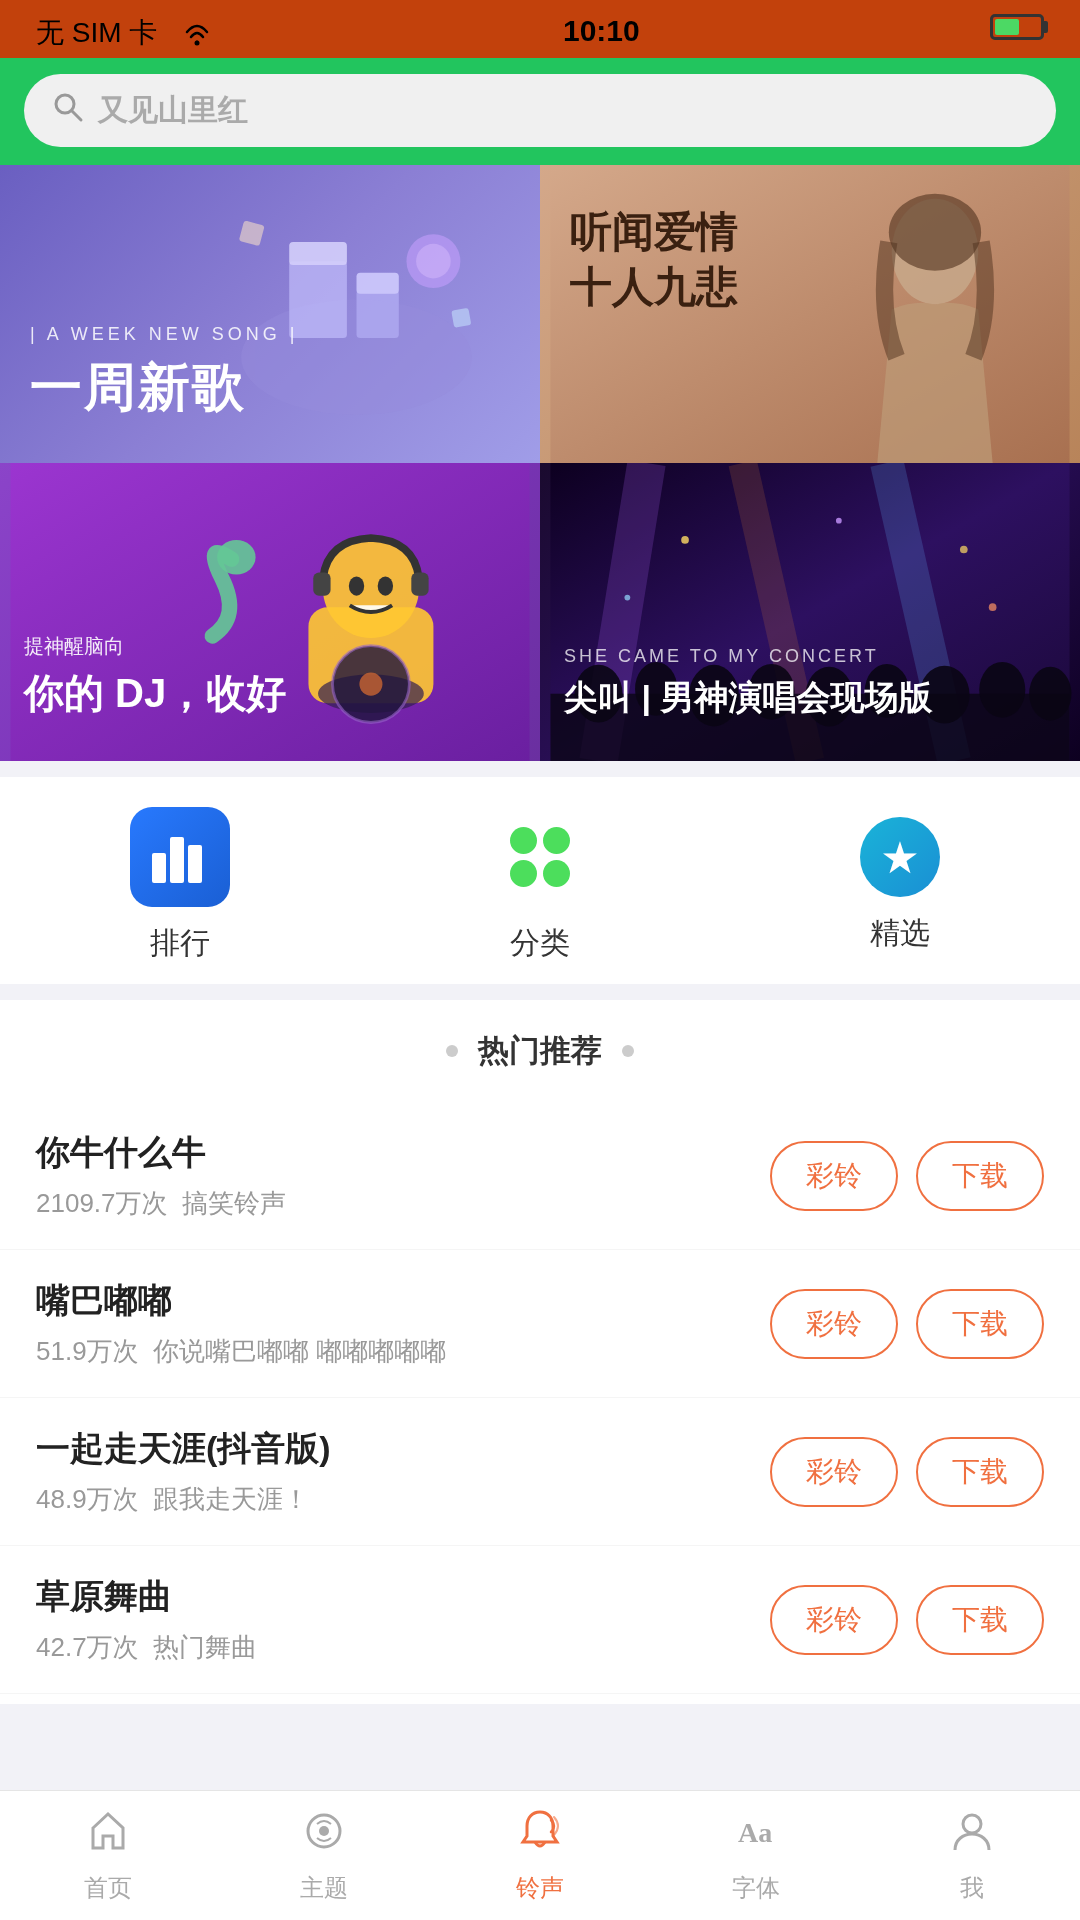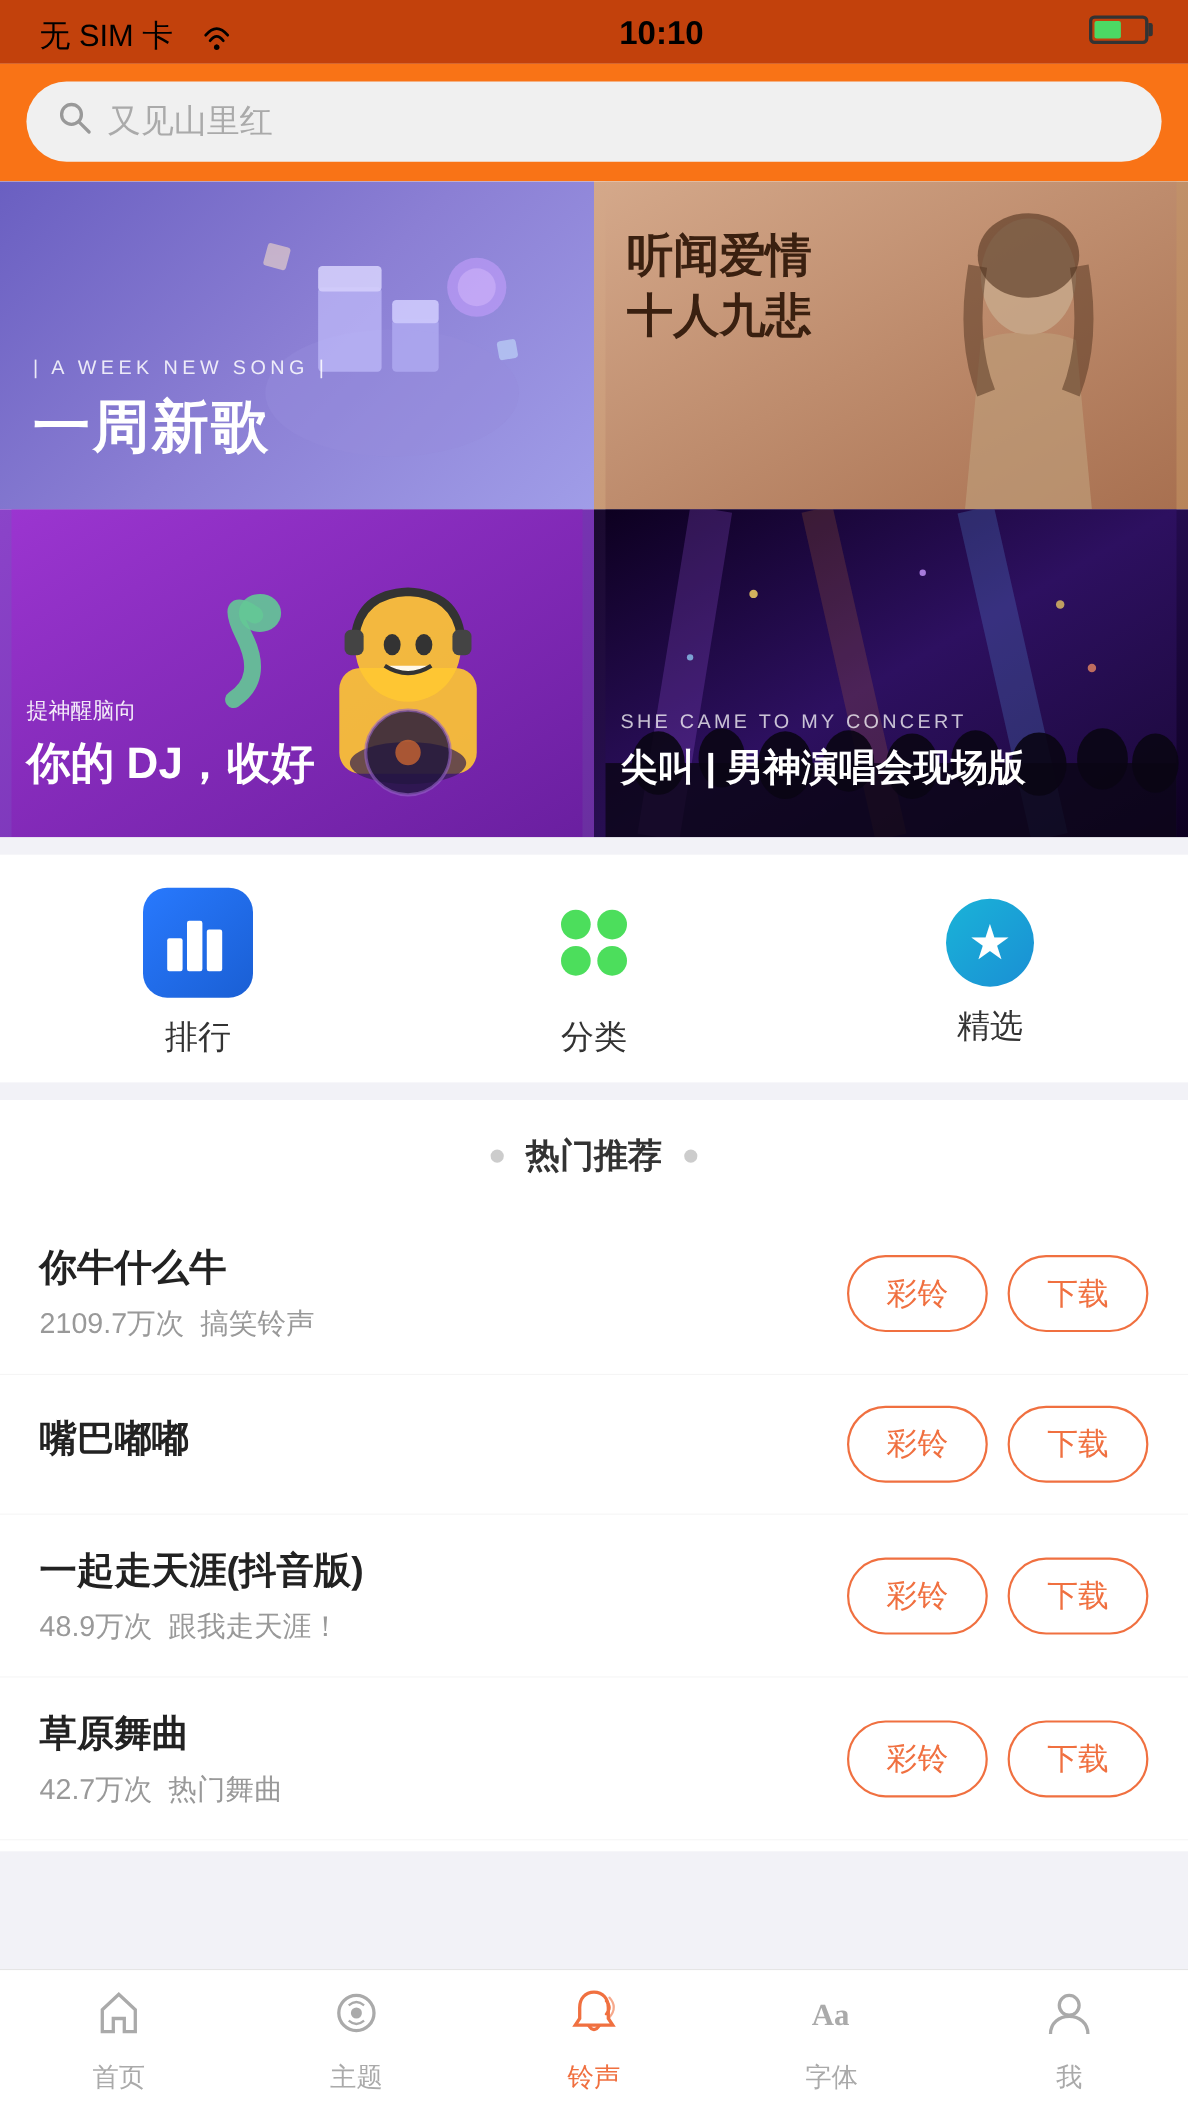--- a/index.html
+++ b/index.html
@@ -59,22 +59,23 @@
     }
     .battery-fill {
       width: 55%;
       height: 100%;
       background: #4cd964;
       border-radius: 2px;
     }
 
     
     .search-bar-wrap {
-      background: #f97316;
+      background: #22c55e;
       padding: 16px 24px 18px;
+      font-weight: bold;
     }
     .search-bar {
       display: flex;
       align-items: center;
       background: #f0f0f0;
       border-radius: 40px;
       padding: 16px 28px;
       gap: 14px;
     }
     .search-icon-wrap {
@@ -587,20 +588,23 @@
       </div>
       <div class="song-actions">
         <button class="btn-caili">彩铃</button>
         <button class="btn-download">下载</button>
       </div>
     </div>
 
     <div class="song-item">
       <div class="song-info">
         <div class="song-name">嘴巴嘟嘟</div>
+        <div class="song-meta">
+          <span>51.9万次</span>&nbsp;&nbsp;<span>你说嘴巴嘟嘟 嘟嘟嘟嘟嘟</span>
+        </div>
       </div>
       <div class="song-actions">
         <button class="btn-caili">彩铃</button>
         <button class="btn-download">下载</button>
       </div>
     </div>
 
     <div class="song-item">
       <div class="song-info">
         <div class="song-name">一起走天涯(抖音版)</div>

